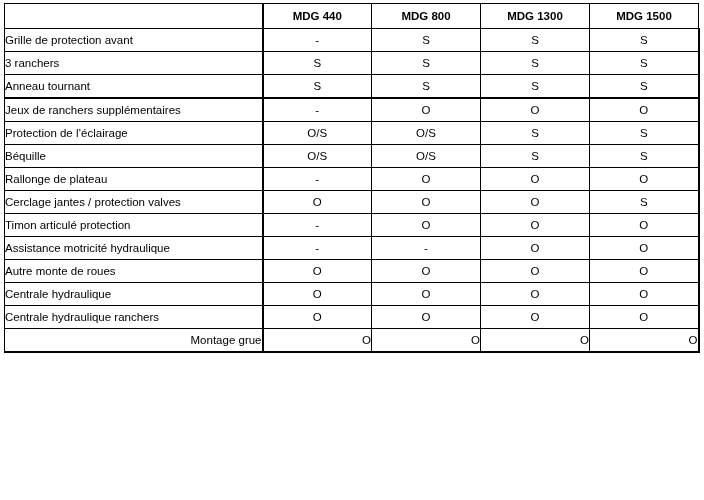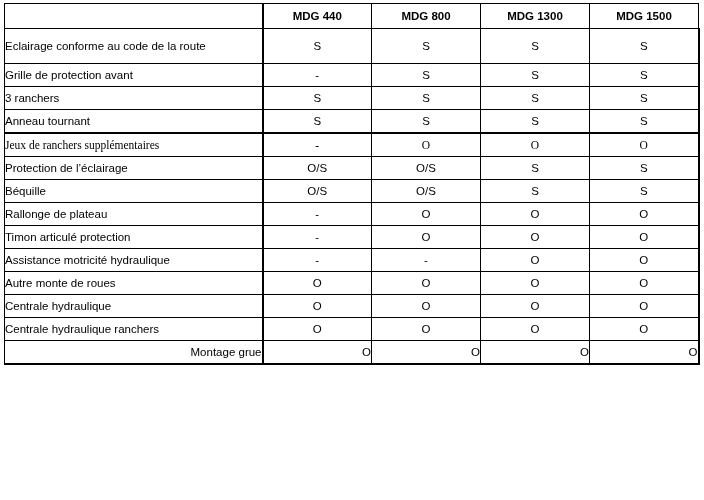--- a/index.html
+++ b/index.html
@@ -55,21 +55,21 @@
     height: 22px;
     border-left: 2px solid #000000;
   }
   td.val {
     text-align: center;
     height: 22px;
   }
   td.val.first { border-left: 2px solid #000000; }
   td.val.last { border-right: 2px solid #000000; }
   tr.tall td { height: 34px; }
-  tr.group-top td { border-top: 2px solid #000000; font-family: Liberation Serif, serif; }
+  tr.group-top td { border-top: 2px solid #000000; }
   tr:last-child td { border-bottom: 2px solid #000000; text-align: right; }
 </style>
 </head>
 <body>
 
 <div class="sheet">
   <table class="spec">
     <colgroup>
       <col class="c-label">
       <col class="c-model">
@@ -80,27 +80,20 @@
     <thead>
       <tr>
         <th class="head-blank"></th>
         <th class="model first">MDG 440</th>
         <th class="model">MDG 800</th>
         <th class="model">MDG 1300</th>
         <th class="model">MDG 1500</th>
       </tr>
     </thead>
     <tbody id="tbody">
-        <tr class="tall">
-          <td class="label">Eclairage conforme au code de la route</td>
-          <td class="val first">S</td>
-          <td class="val">S</td>
-          <td class="val">S</td>
-          <td class="val last">S</td>
-        </tr>
         <tr>
           <td class="label">Grille de protection avant</td>
           <td class="val first">-</td>
           <td class="val">S</td>
           <td class="val">S</td>
           <td class="val last">S</td>
         </tr>
         <tr>
           <td class="label">3 ranchers</td>
           <td class="val first">S</td>
@@ -137,20 +130,27 @@
           <td class="val last">S</td>
         </tr>
         <tr>
           <td class="label">Rallonge de plateau</td>
           <td class="val first">-</td>
           <td class="val">O</td>
           <td class="val">O</td>
           <td class="val last">O</td>
         </tr>
         <tr>
+          <td class="label">Cerclage jantes / protection valves</td>
+          <td class="val first">O</td>
+          <td class="val">O</td>
+          <td class="val">O</td>
+          <td class="val last">S</td>
+        </tr>
+        <tr>
           <td class="label">Timon articulé protection</td>
           <td class="val first">-</td>
           <td class="val">O</td>
           <td class="val">O</td>
           <td class="val last">O</td>
         </tr>
         <tr>
           <td class="label">Assistance motricité hydraulique</td>
           <td class="val first">-</td>
           <td class="val">-</td>

